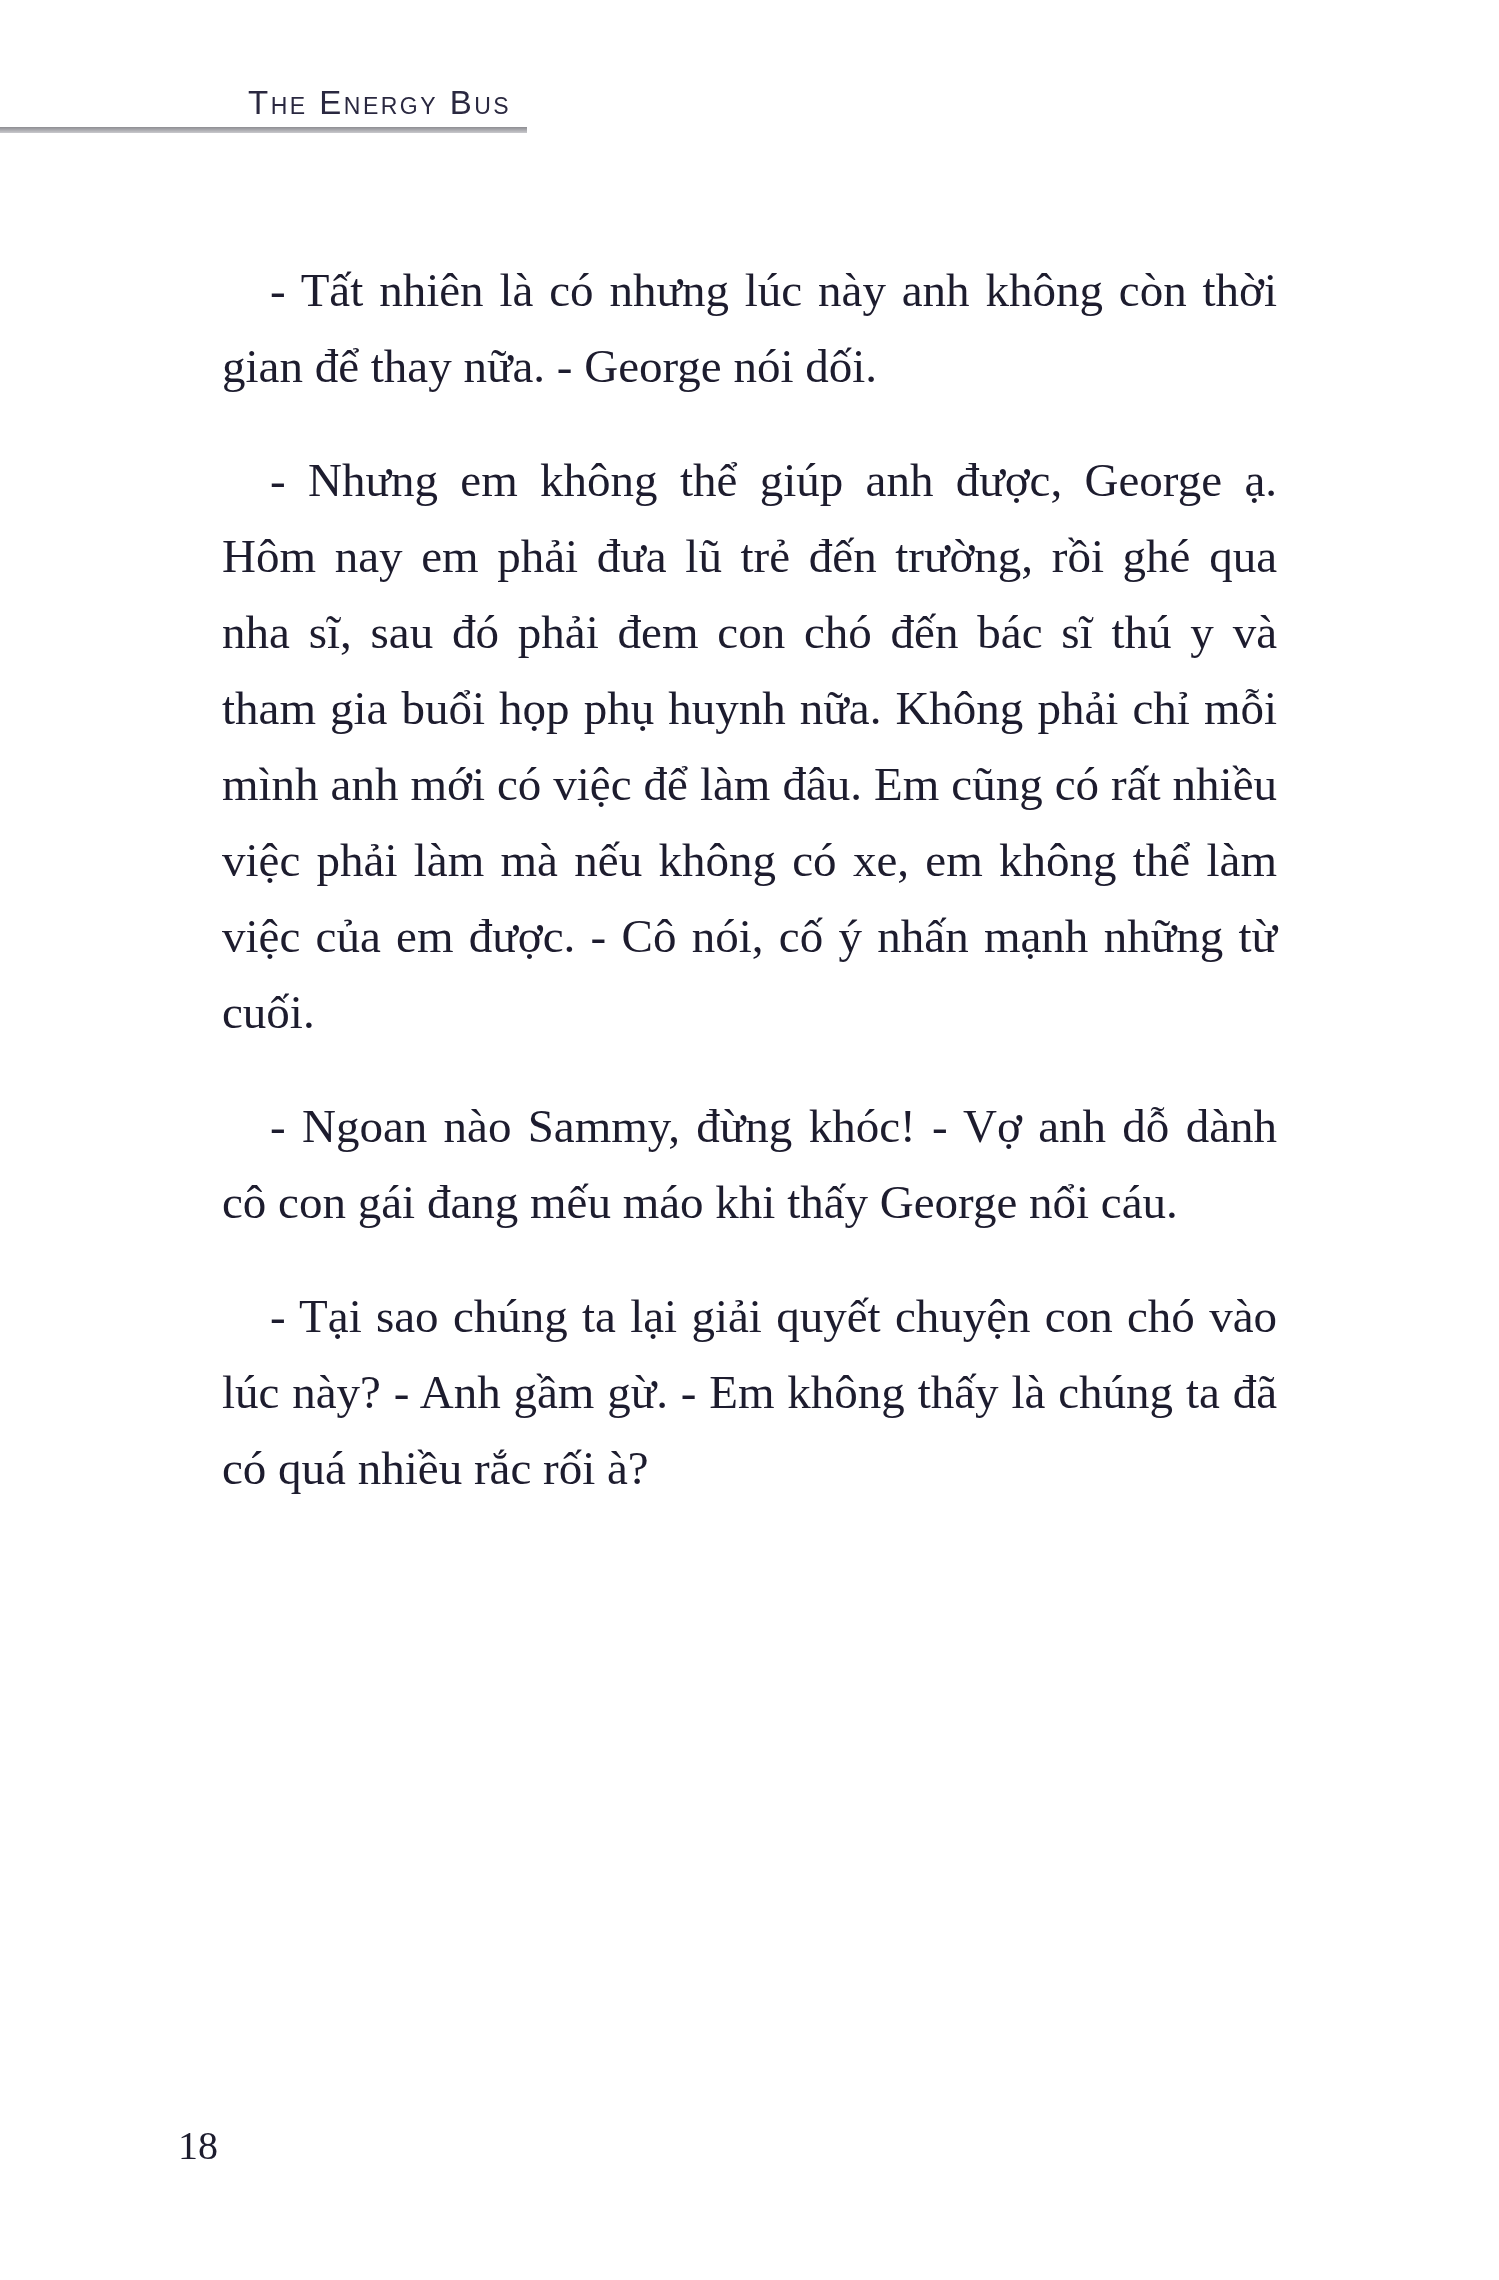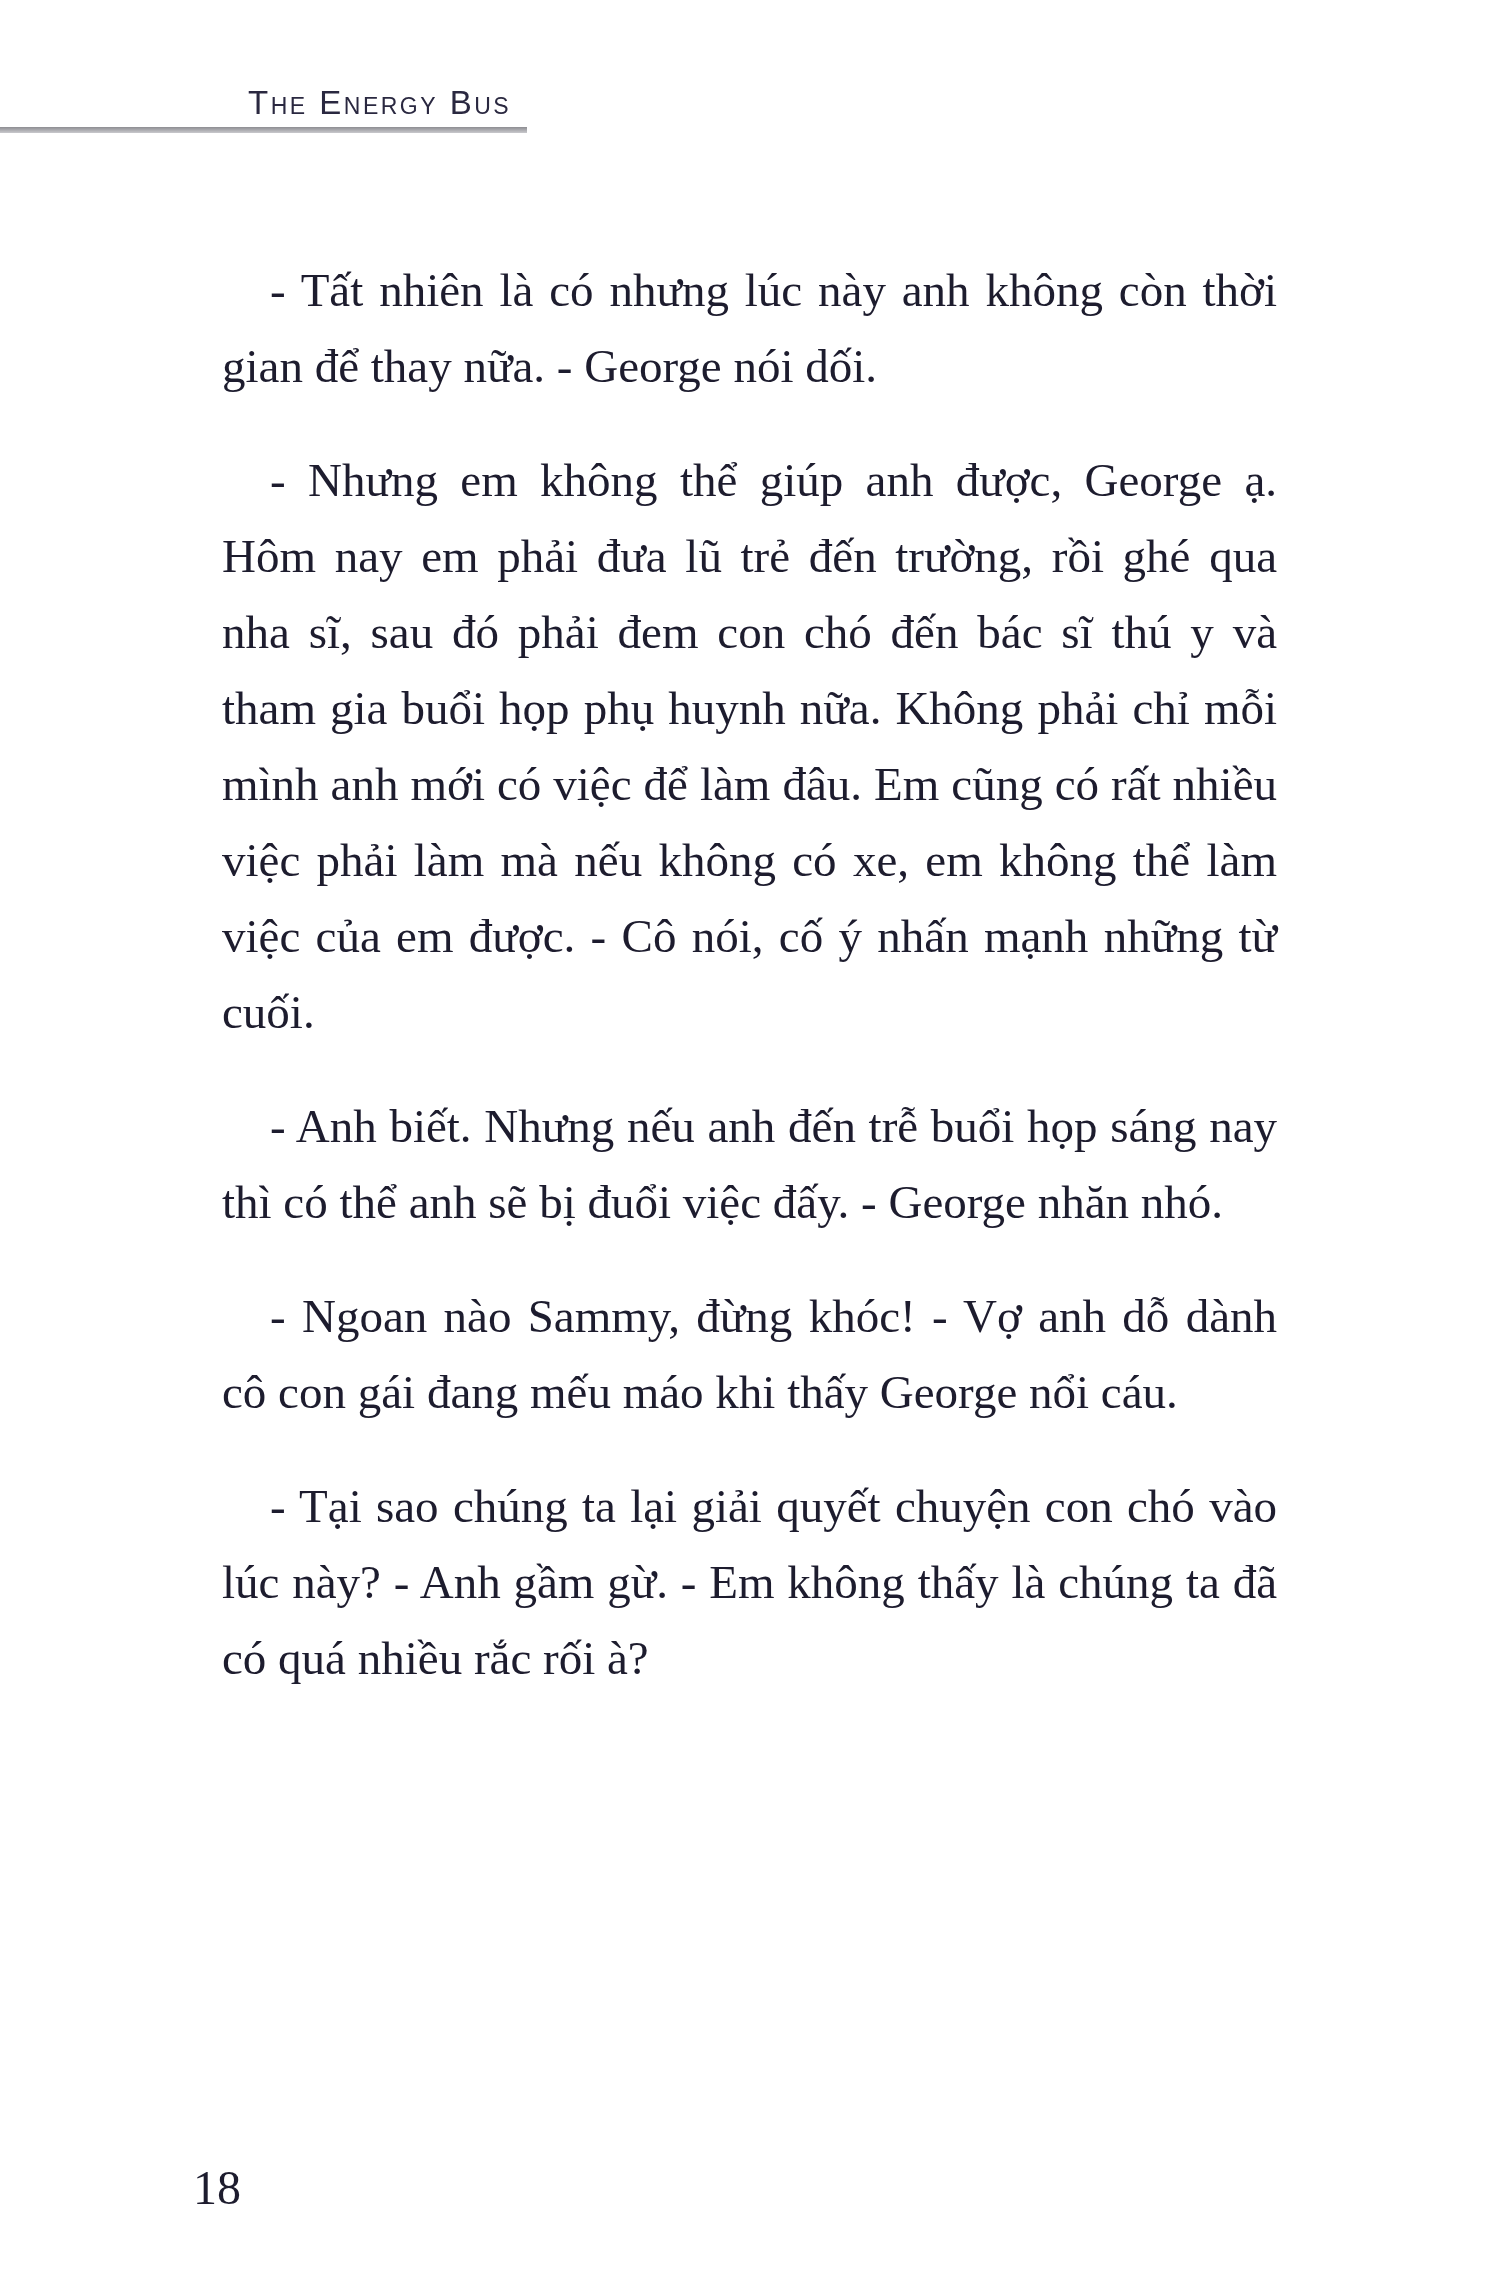--- a/index.html
+++ b/index.html
@@ -44,43 +44,41 @@
     line-height: 76px;
     color: #1d1c2e;
     text-align: justify;
   }
   .body-text p.para {
     margin: 0 0 38px 0;
     text-indent: 48px;
   }
   .page-number {
     position: absolute;
-    left: 193px;
+    left: 178px;
     top: 2122px;
-    font-size: 48px;
+    font-size: 40px;
     color: #1d1c2e;
-    margin-top: 38px;
   }
 </style>
 </head>
 <body>
 
 <div class="page">
 
   <div class="running-head">The Energy Bus</div>
 
   <div class="header-rule"></div>
 
   <div class="body-text">
 
       <p class="para">- Tất nhiên là có nhưng lúc này anh không còn thời gian để thay nữa. - George nói dối.</p>
 
       <p class="para">- Nhưng em không thể giúp anh được, George ạ. Hôm nay em phải đưa lũ trẻ đến trường, rồi ghé qua nha sĩ, sau đó phải đem con chó đến bác sĩ thú y và tham gia buổi họp phụ huynh nữa. Không phải chỉ mỗi mình anh mới có việc để làm đâu. Em cũng có rất nhiều việc phải làm mà nếu không có xe, em không thể làm việc của em được. - Cô nói, cố ý nhấn mạnh những từ cuối.</p>
 
-      <p class="para">- Anh biết. Nhưng nếu anh đến trễ buổi họp sáng nay thì có thể anh sẽ bị đuổi việc đấy. - George nhăn nhó.</p>
 
 
       <p class="para">- Ngoan nào Sammy, đừng khóc! - Vợ anh dỗ dành cô con gái đang mếu máo khi thấy George nổi cáu.</p>
 
       <p class="para">- Tại sao chúng ta lại giải quyết chuyện con chó vào lúc này? - Anh gầm gừ. - Em không thấy là chúng ta đã có quá nhiều rắc rối à?</p>
     </div>
 
   <div class="page-number">18</div>
 
 </div>

